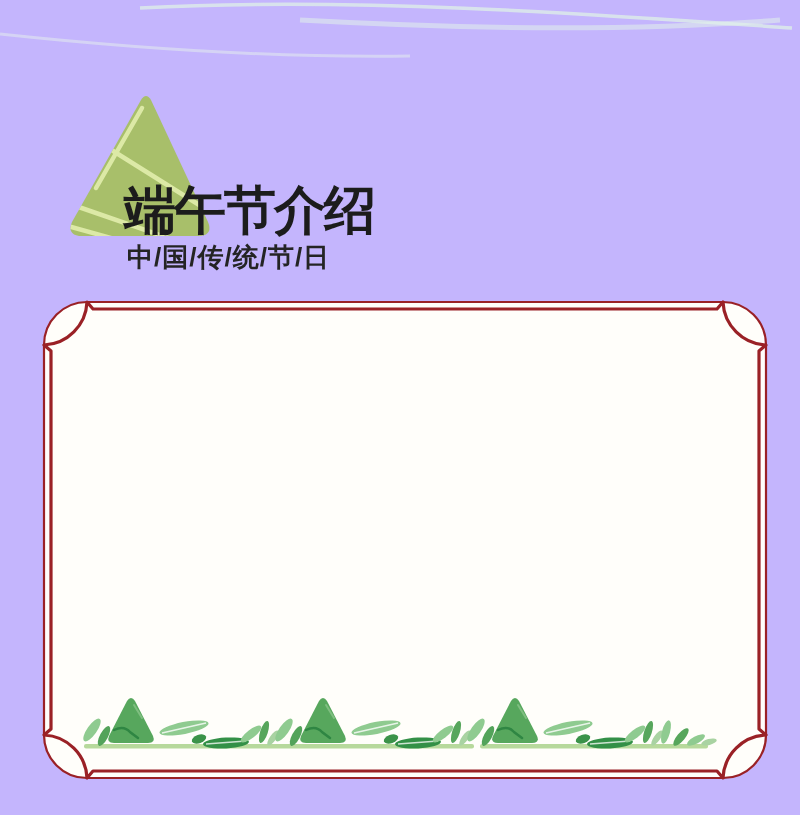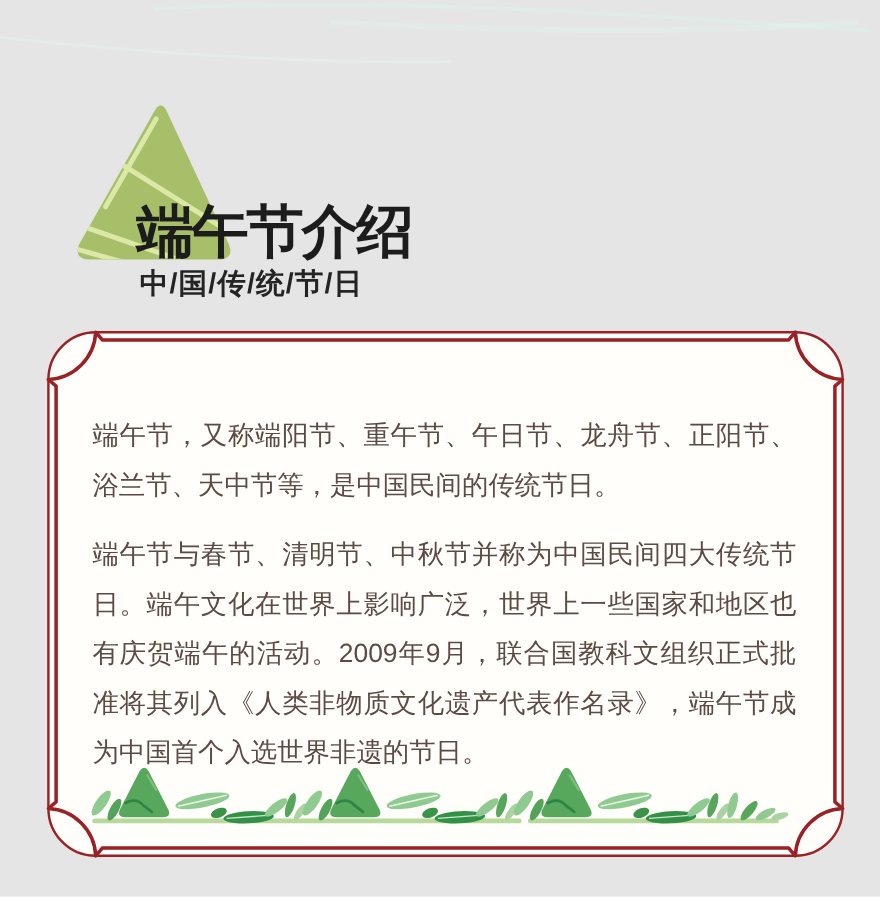--- a/index.html
+++ b/index.html
@@ -2,21 +2,21 @@
 <html><head>
 <meta charset="utf-8">
 <style>
   html, body { margin: 0; padding: 0; }
   body { font-family: "Liberation Sans", sans-serif; }
 
   .page {
     position: relative;
     width: 800px;
     height: 815px;
-    background: #e5e5e5;
+    background: #c4b5fd;
     overflow: hidden;
   }
 
   .sky-streaks {
     position: absolute;
     left: 0; top: 0;
   }
 
   .header-deco {
     position: absolute;
@@ -107,24 +107,20 @@
 
   <div class="intro-card">
 
     <svg class="card-frame" width="740" height="492" viewBox="0 0 740 492">
 
       <path d="M49 6 H685 A43 43 0 0 1 728 49 V439 A43 43 0 0 1 685 482 H49 A43 43 0 0 1 6 439 V49 A43 43 0 0 1 49 6 Z" fill="#FFFEFA" stroke="#9A2126" stroke-width="2.2"></path>
 
       <path d="M55 13 H679 L685 6 A45 45 0 0 0 728 49 L721 55 V433 L728 439 A45 45 0 0 0 685 482 L679 475 H55 L49 482 A45 45 0 0 0 6 439 L13 433 V55 L6 49 A45 45 0 0 0 49 6 L55 13 Z" fill="none" stroke="#9A2126" stroke-width="3.2" stroke-linejoin="round"></path>
     </svg>
 
-    <div class="card-text">
-      <p>端午节，又称端阳节、重午节、午日节、龙舟节、正阳节、浴兰节、天中节等，是中国民间的传统节日。</p>
-      <p>端午节与春节、清明节、中秋节并称为中国民间四大传统节日。端午文化在世界上影响广泛，世界上一些国家和地区也有庆贺端午的活动。2009年9月，联合国教科文组织正式批准将其列入《人类非物质文化遗产代表作名录》，端午节成为中国首个入选世界非遗的节日。</p>
-    </div>
 
     <svg class="leaf-strip" width="648" height="60" viewBox="0 0 648 60">
       <defs>
         <g id="strip-unit">
           <ellipse cx="14" cy="38" rx="13.5" ry="4.8" fill="#8FCB90" transform="rotate(-55 14 38)"></ellipse>
           <ellipse cx="26" cy="44" rx="11" ry="4" fill="#53A35A" transform="rotate(-62 26 44)"></ellipse>
 
           <path d="M49 9 Q53 3 57 9 L75 44 Q78 51 70 51 L36 51 Q28 51 31 44 Z" fill="#57A75D"></path>
           <path d="M36 38 Q46 33 52 40 L60 46" stroke="#2F8643" stroke-width="2.5" fill="none" stroke-linecap="round"></path>
           <path d="M56 13 L64 26" stroke="#7FBE80" stroke-width="2" stroke-linecap="round"></path>

